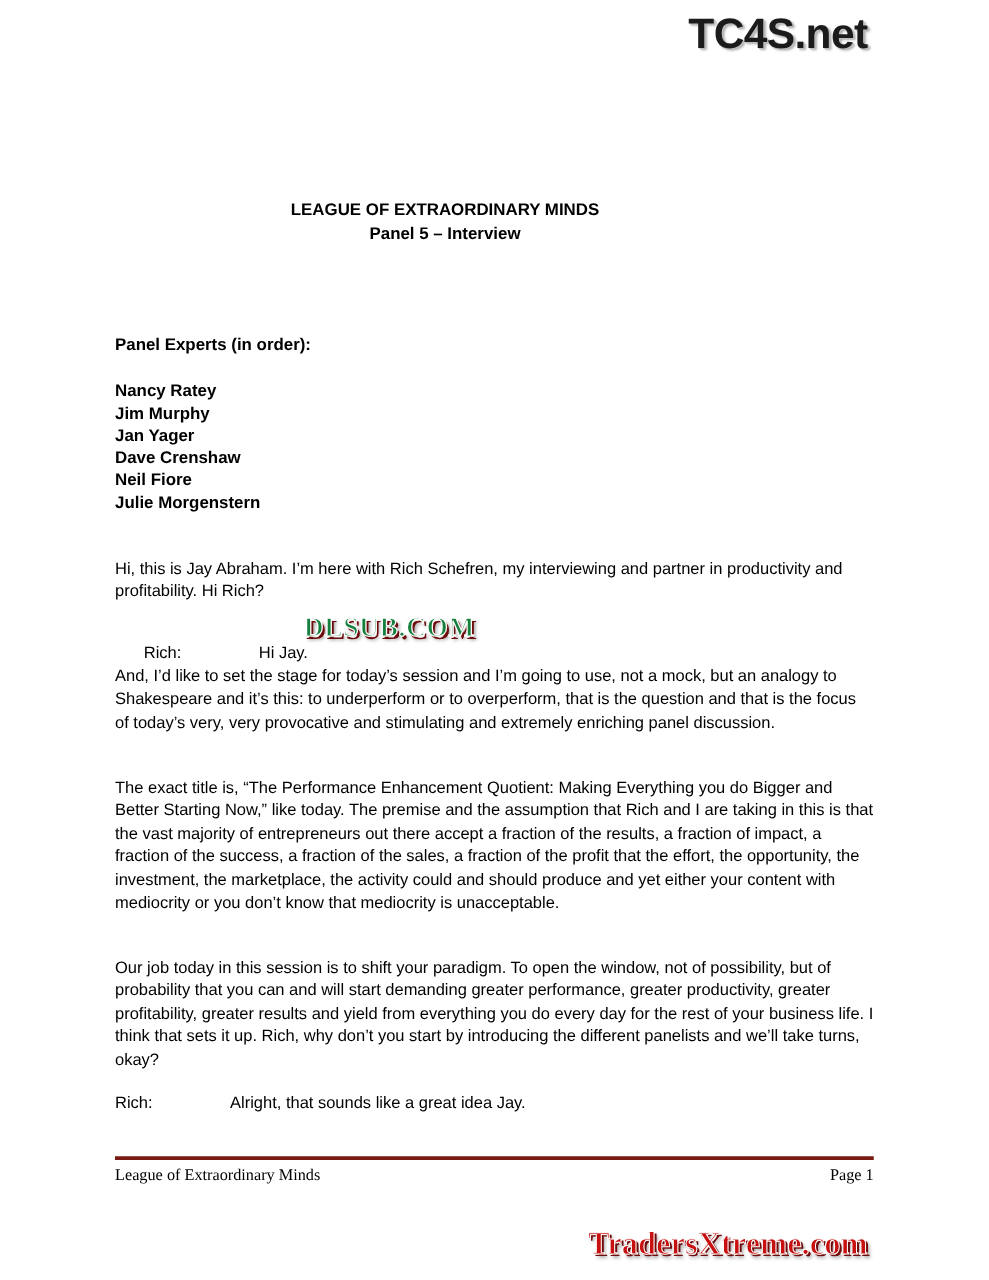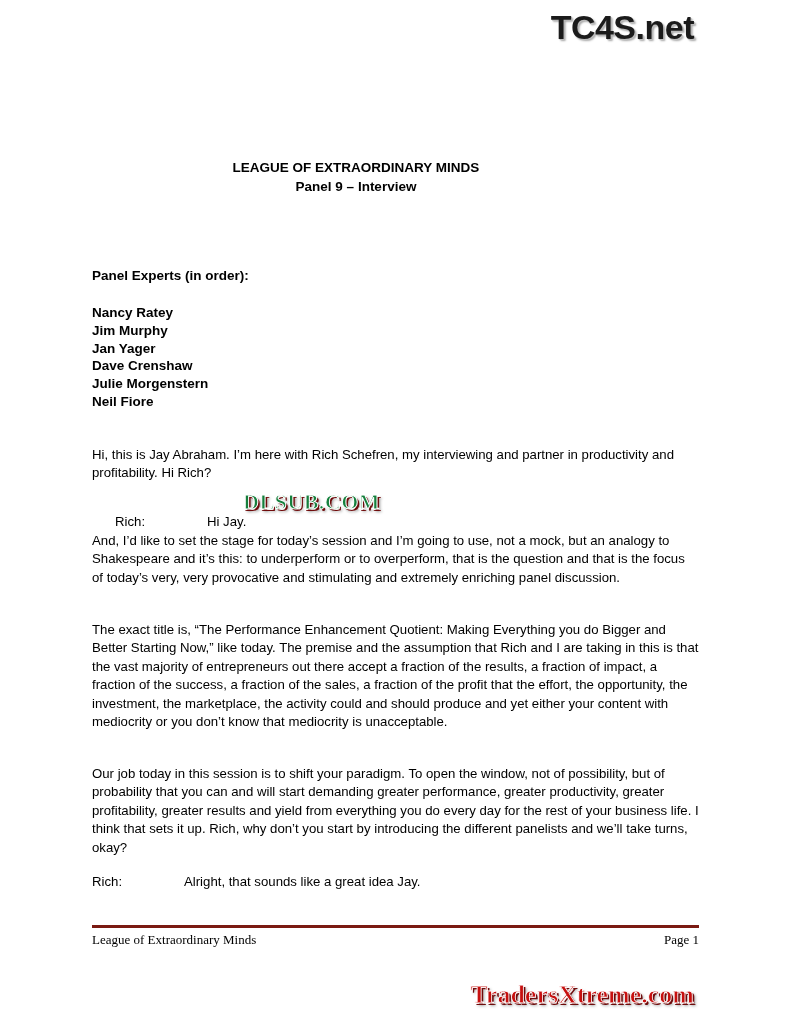--- a/index.html
+++ b/index.html
@@ -209,33 +209,33 @@
 </head>
 <body>
 
 <div class="page">
 
   <div class="wm-top">TC4S.net</div>
 
 
   <div class="title-block">
     <div>LEAGUE OF EXTRAORDINARY MINDS</div>
-    <div>Panel 9 – Interview</div>
+    <div>Panel 5 – Interview</div>
   </div>
 
 
   <div class="col experts-label">Panel Experts (in order):</div>
 
   <div class="col experts-list">
     <div>Nancy Ratey</div>
     <div>Jim Murphy</div>
     <div>Jan Yager</div>
     <div>Dave Crenshaw</div>
+    <div>Neil Fiore</div>
     <div>Julie Morgenstern</div>
-    <div>Neil Fiore</div>
   </div>
 
   <div class="col body-text p1">Hi, this is Jay Abraham.  I’m here with Rich Schefren, my interviewing and partner in productivity and profitability.  Hi Rich?</div>
 
   <div class="col body-text p2">
     <span class="speaker">Rich:</span><span>Hi Jay.</span>
   </div>
 
   <div class="wm-mid">DLSUB.COM</div>
 

